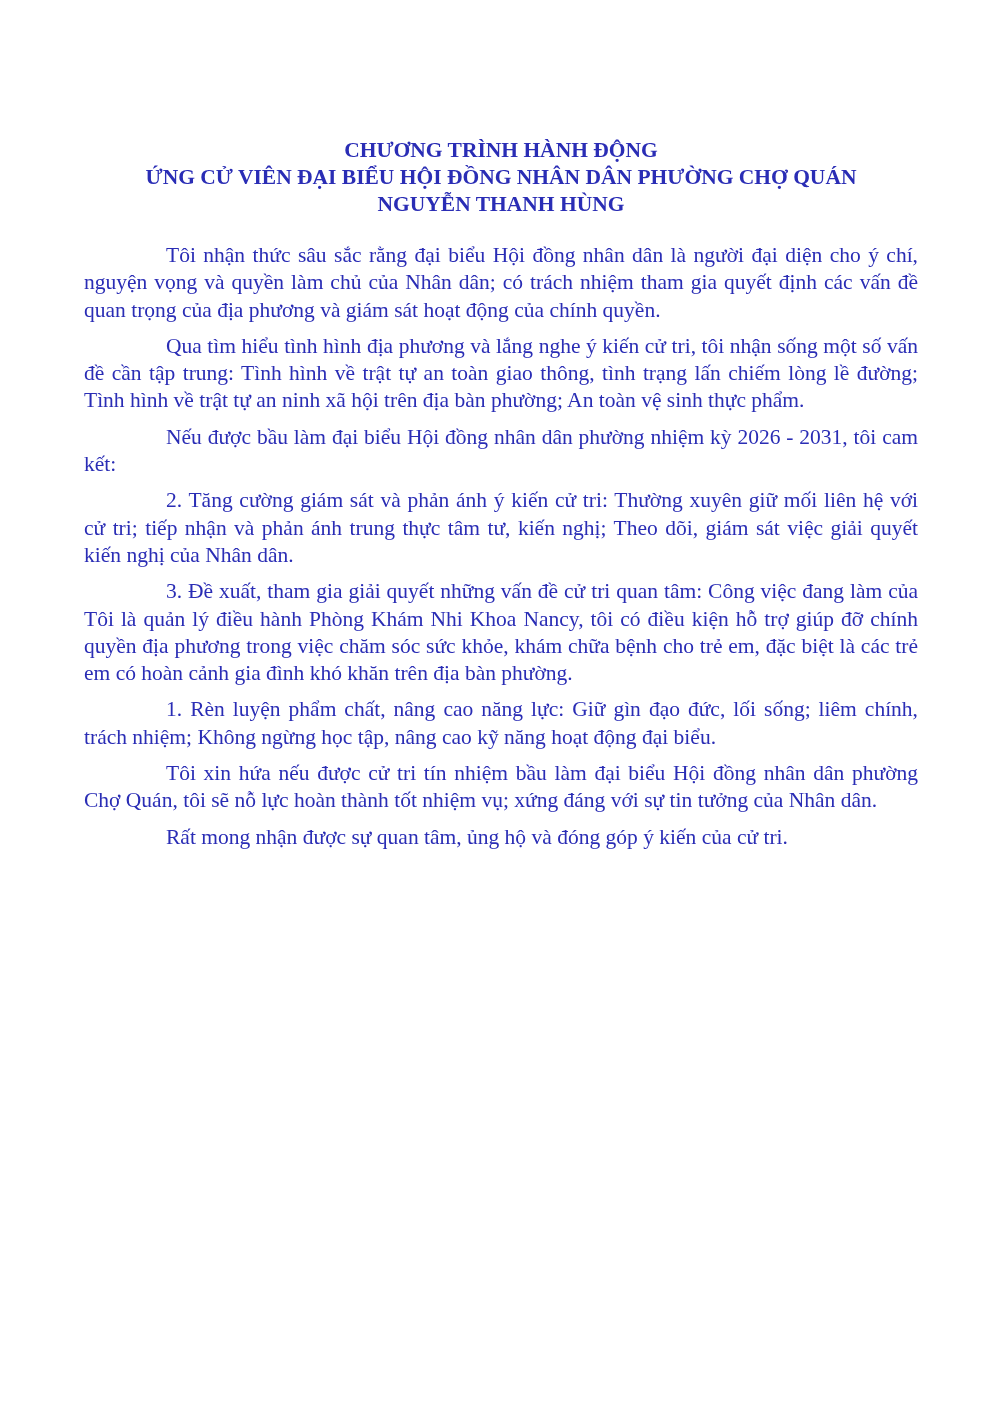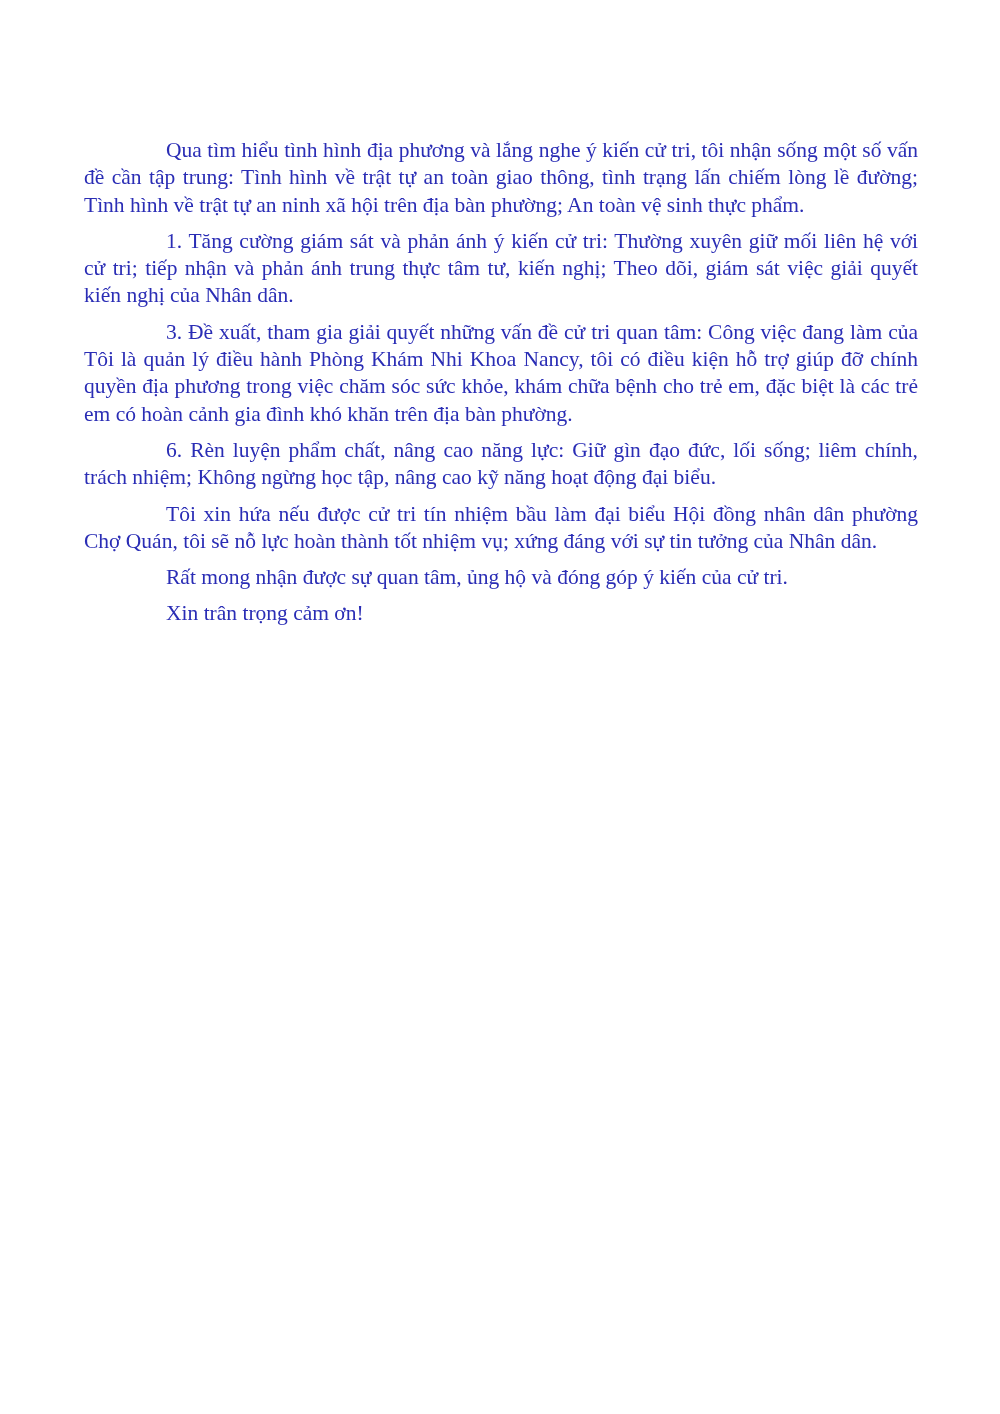--- a/index.html
+++ b/index.html
@@ -13,21 +13,27 @@
   .title-line { display: block; }
   .para {
     font-size: 21.5px; line-height: 27.3px; text-align: justify;
     text-indent: 82px; margin: 0 0 9px 0;
   }
 </style>
 </head>
 <body>
 
 <div class="page">
+  <div class="title-block">
+    <span class="title-line">CHƯƠNG TRÌNH HÀNH ĐỘNG</span>
+    <span class="title-line">ỨNG CỬ VIÊN ĐẠI BIỂU HỘI ĐỒNG NHÂN DÂN PHƯỜNG CHỢ QUÁN</span>
+    <span class="title-line">NGUYỄN THANH HÙNG</span>
+  </div>
 
+  <p class="para">Tôi nhận thức sâu sắc rằng đại biểu Hội đồng nhân dân là người đại diện cho ý chí, nguyện vọng và quyền làm chủ của Nhân dân; có trách nhiệm tham gia quyết định các vấn đề quan trọng của địa phương và giám sát hoạt động của chính quyền.</p>
   <p class="para">Qua tìm hiểu tình hình địa phương và lắng nghe ý kiến cử tri, tôi nhận sống một số vấn đề cần tập trung: Tình hình về trật tự an toàn giao thông, tình trạng lấn chiếm lòng lề đường; Tình hình về trật tự an ninh xã hội trên địa bàn phường; An toàn vệ sinh thực phẩm.</p>
-  <p class="para">1. Tăng cường giám sát và phản ánh ý kiến cử tri: Thường xuyên giữ mối liên hệ với cử tri; tiếp nhận và phản ánh trung thực tâm tư, kiến nghị; Theo dõi, giám sát việc giải quyết kiến nghị của Nhân dân.</p>
+  <p class="para">Nếu được bầu làm đại biểu Hội đồng nhân dân phường nhiệm kỳ 2026 - 2031, tôi cam kết:</p>
+  <p class="para">2. Tăng cường giám sát và phản ánh ý kiến cử tri: Thường xuyên giữ mối liên hệ với cử tri; tiếp nhận và phản ánh trung thực tâm tư, kiến nghị; Theo dõi, giám sát việc giải quyết kiến nghị của Nhân dân.</p>
   <p class="para">3. Đề xuất, tham gia giải quyết những vấn đề cử tri quan tâm: Công việc đang làm của Tôi là quản lý điều hành Phòng Khám Nhi Khoa Nancy, tôi có điều kiện hỗ trợ giúp đỡ chính quyền địa phương trong việc chăm sóc sức khỏe, khám chữa bệnh cho trẻ em, đặc biệt là các trẻ em có hoàn cảnh gia đình khó khăn trên địa bàn phường.</p>
-  <p class="para">6. Rèn luyện phẩm chất, nâng cao năng lực: Giữ gìn đạo đức, lối sống; liêm chính, trách nhiệm; Không ngừng học tập, nâng cao kỹ năng hoạt động đại biểu.</p>
+  <p class="para">1. Rèn luyện phẩm chất, nâng cao năng lực: Giữ gìn đạo đức, lối sống; liêm chính, trách nhiệm; Không ngừng học tập, nâng cao kỹ năng hoạt động đại biểu.</p>
   <p class="para">Tôi xin hứa nếu được cử tri tín nhiệm bầu làm đại biểu Hội đồng nhân dân phường Chợ Quán, tôi sẽ nỗ lực hoàn thành tốt nhiệm vụ; xứng đáng với sự tin tưởng của Nhân dân.</p>
   <p class="para">Rất mong nhận được sự quan tâm, ủng hộ và đóng góp ý kiến của cử tri.</p>
-  <p class="para">Xin trân trọng cảm ơn!</p>
 </div>
 
 </body></html>

